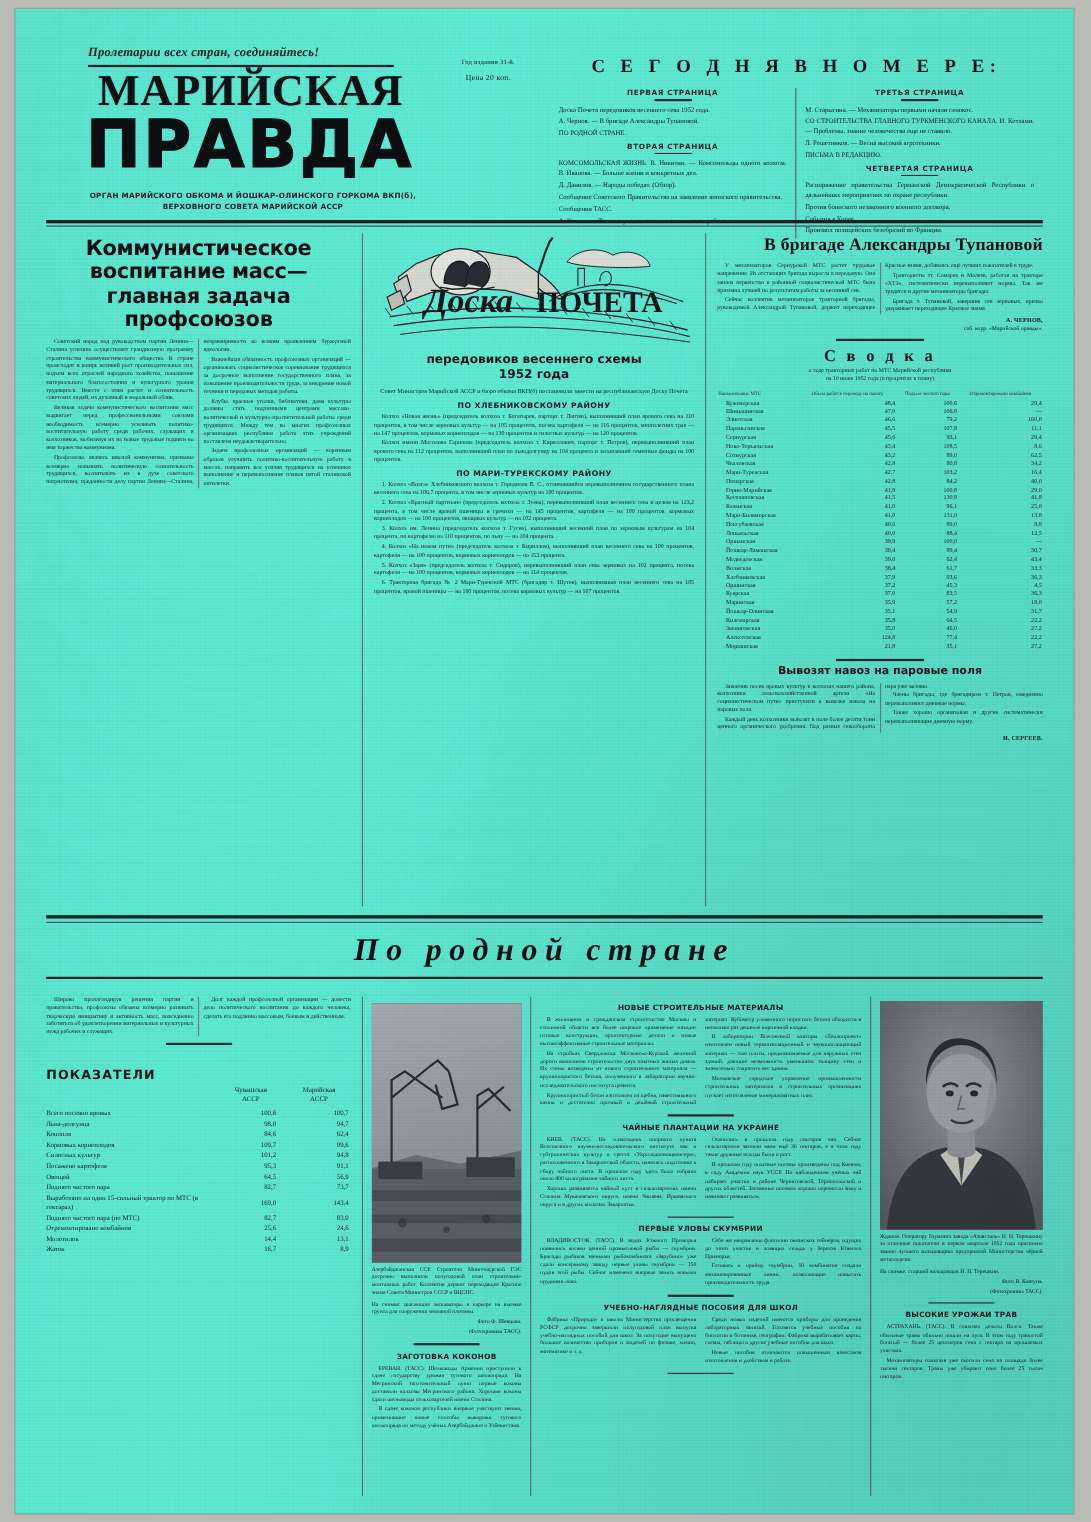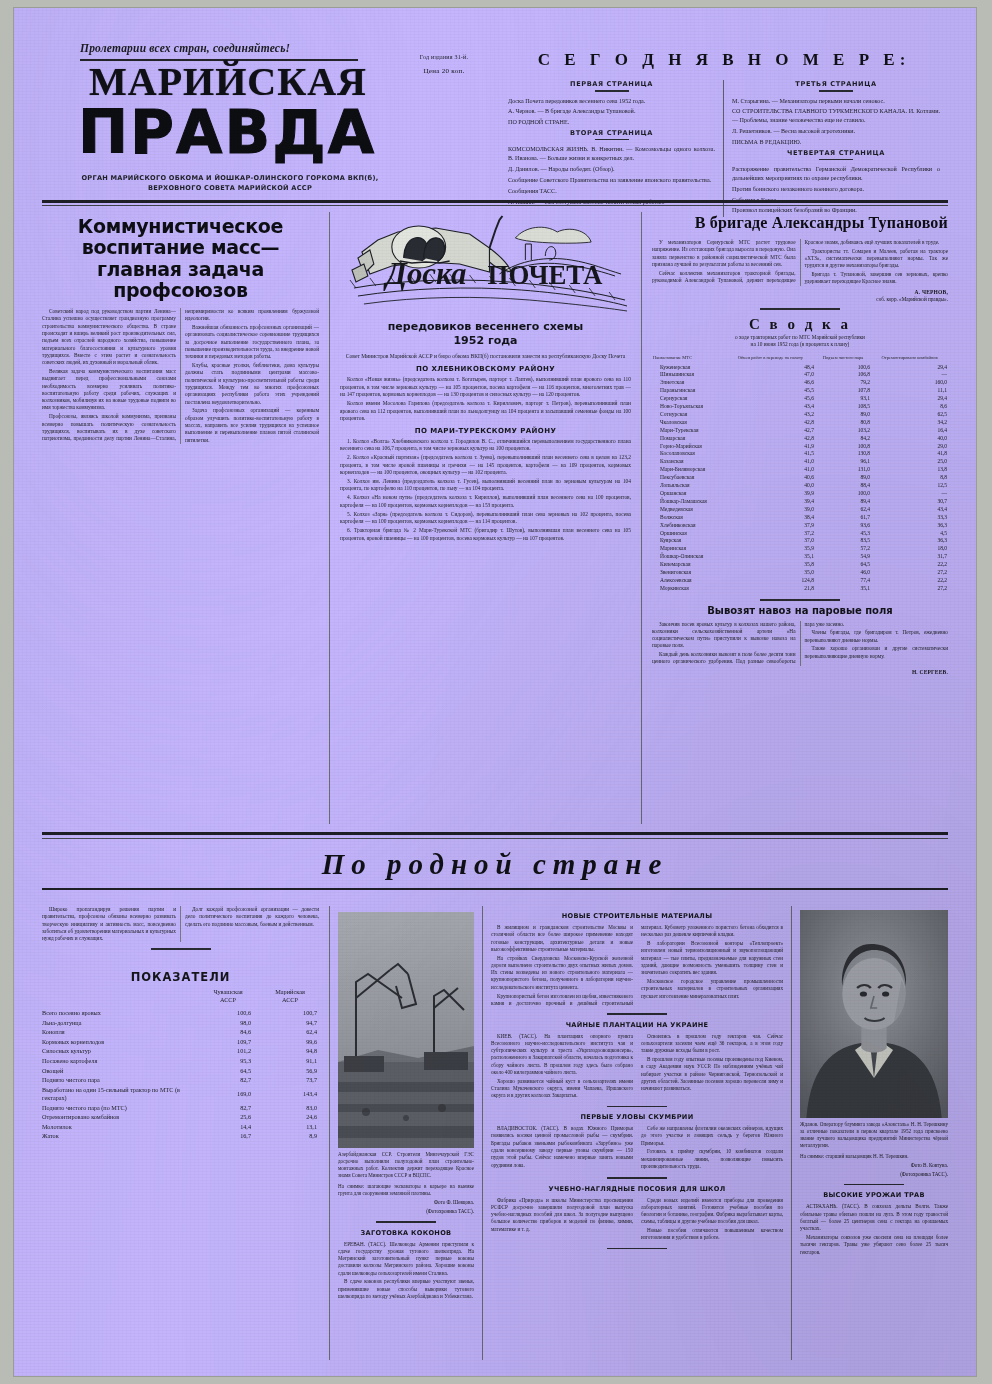--- a/index.html
+++ b/index.html
@@ -4,21 +4,21 @@
 <style>
   html,body{margin:0;padding:0;}
   body{
     width:992px;height:1384px;overflow:hidden;
     background:#b9bcb4;
     font-family:"Liberation Serif",serif;
     color:#15161a;
   }
   .page{
     position:absolute;left:14px;top:8px;width:962px;height:1368px;
-    background:#c4b5fd;
+    background:#5eead4;
     box-shadow:0 0 0 1px #9a9d95;
   }
   
   .grain{position:absolute;inset:0;pointer-events:none;
     background:
       radial-gradient(ellipse at 20% 10%, rgba(255,255,255,.35), rgba(255,255,255,0) 55%),
       radial-gradient(ellipse at 85% 90%, rgba(0,0,0,.10), rgba(0,0,0,0) 60%),
       linear-gradient(100deg, rgba(0,0,0,.05) 0%, rgba(255,255,255,.06) 35%, rgba(0,0,0,.07) 100%);
     mix-blend-mode:multiply;opacity:.8;}
   .noise{position:absolute;inset:0;pointer-events:none;opacity:.20;
@@ -123,21 +123,21 @@
     font-weight:bold;font-size:29px;letter-spacing:7px;padding:9px 0 7px;color:#101116;}
   .band-rule-bot{height:2px;background:#1e2026;}
 
   .lower{position:absolute;top:880px;left:0;width:906px;height:454px;display:flex;}
   .lw{box-sizing:border-box;}
   .lwA{width:288px;padding-right:10px;border-right:1px solid #6a6d74;}
   .lwB{width:152px;padding:0 8px;}
   .lwC{width:310px;padding:0 8px;border-left:1px solid #6a6d74;border-right:1px solid #6a6d74;}
   .lwD{width:156px;padding-left:8px;}
 
-  .pk-h{text-align:center;font-family:"DejaVu Sans",sans-serif;font-weight:bold;
+  .pk-h{font-family:"DejaVu Sans",sans-serif;font-weight:bold;
     font-size:11.5px;letter-spacing:1px;margin:20px 0 4px;}
   .pk-sub{text-align:center;font-family:"DejaVu Sans",sans-serif;font-weight:bold;
     font-size:7.6px;line-height:1.45;margin:0 0 6px;color:#15171d;}
   table.pok{width:100%;border-collapse:collapse;font-size:6.2px;color:#1d1f26;}
   table.pok th{font-size:6.3px;font-weight:normal;padding:0 0 5px;line-height:1.25;}
   table.pok th.r{text-align:center;}
   table.pok td{padding:.6px 0;line-height:1.35;}
   table.pok td.v{text-align:right;width:56px;padding-right:10px;}
   table.pok td.v2{text-align:right;width:56px;padding-right:2px;}
 

